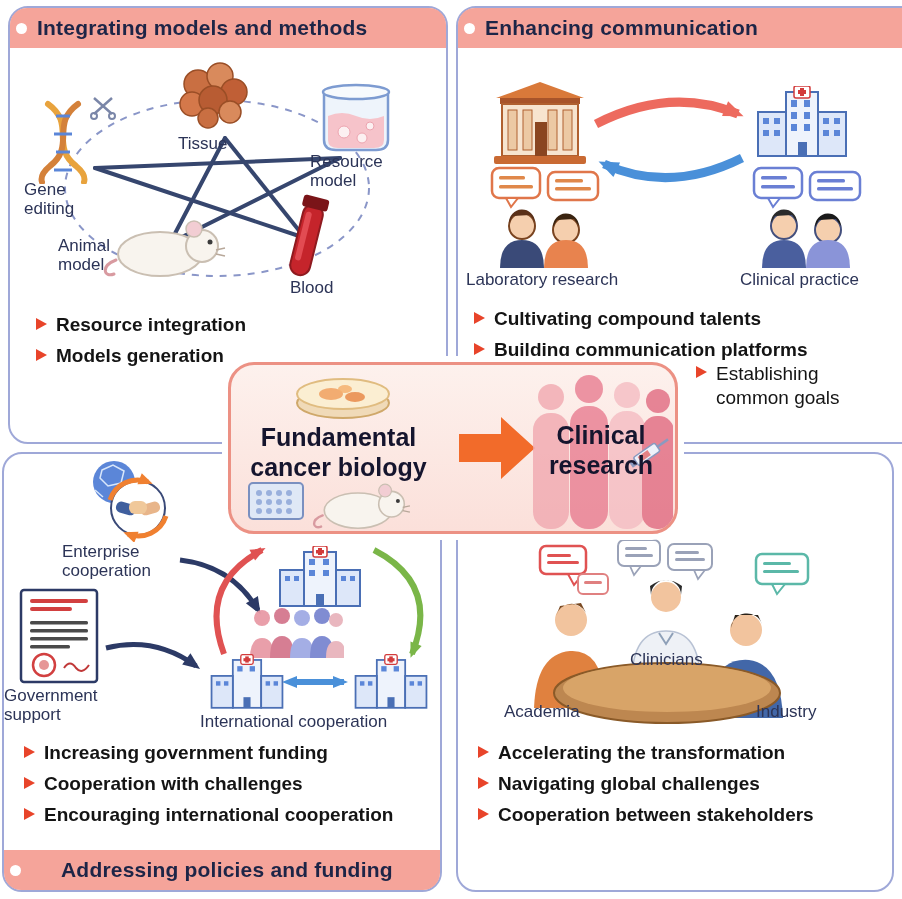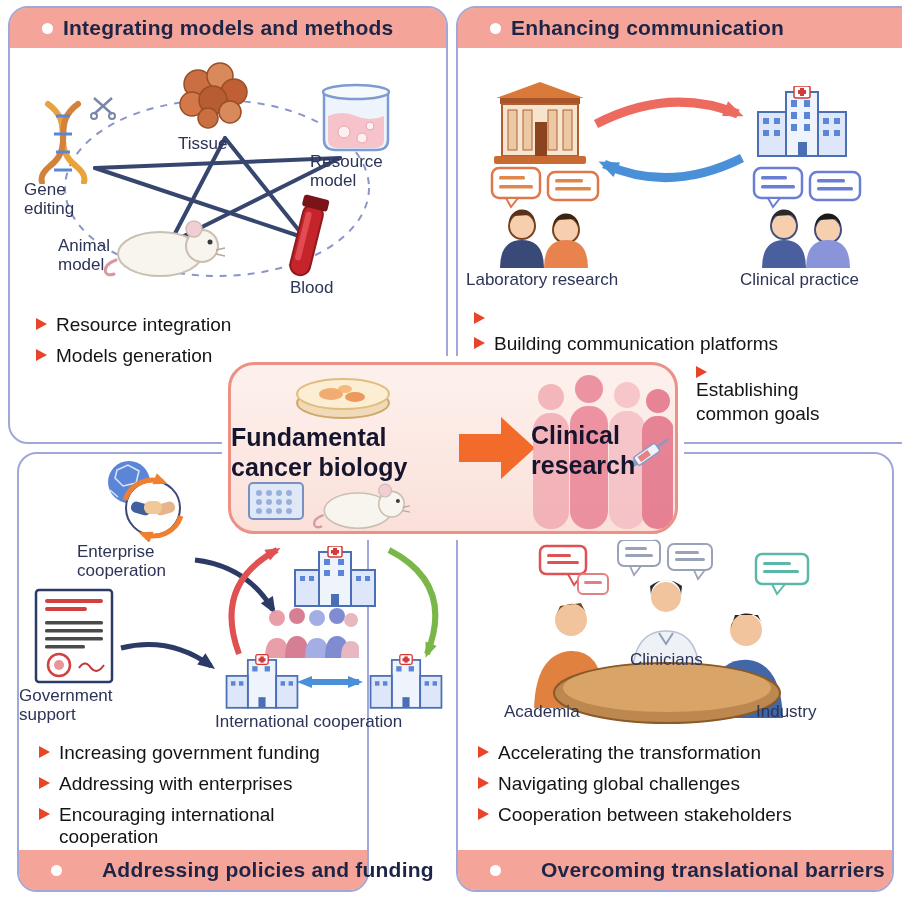--- a/index.html
+++ b/index.html
@@ -3,44 +3,44 @@
 <meta charset="utf-8">
 <style>
   * { margin:0; padding:0; box-sizing:border-box; }
   html,body { background:#fff; }
   body { font-family:"Liberation Sans", sans-serif; }
   .canvas { position:relative; width:902px; height:899px; background:#fff; overflow:hidden; }
 
   .panel { position:absolute; background:#fff; border:2px solid #9fa8d8; border-radius:20px; }
   .panel.tl { left:8px;   top:6px;   width:440px; height:438px; }
   .panel.tr { left:456px; top:6px;   width:494px; height:438px; }
-  .panel.bl { left:17px;   top:452px; width:352px; height:440px; }
+  .panel.bl { left:2px;   top:452px; width:440px; height:440px; }
   .panel.br { left:456px; top:452px; width:438px; height:440px; }
 
   .banner { position:absolute; left:0; right:0; height:40px; background:#f5a49a;
-            display:flex; align-items:center; gap:10px; padding:0 32px; z-index:4; }
+            display:flex; align-items:center; gap:10px; padding:0 6px; z-index:4; }
   .banner.top    { top:0; border-radius:17px 17px 0 0; }
   .banner.bottom { bottom:0; border-radius:0 0 17px 17px;gap:40px; }
   .dot { width:11px; height:11px; border-radius:50%; background:#fff; flex:0 0 auto; }
   .banner-title { font-size:21px; font-weight:bold; color:#1d2547; letter-spacing:.2px; white-space:nowrap; }
 
   .icon { position:absolute; line-height:0; }
   .node-label { position:absolute; font-size:17px; color:#2c3457; text-align:left; line-height:1.12; z-index:3; }
 
   .bullets { position:absolute; list-style:none; z-index:3; }
-  .bullets li { display:flex; align-items:flex-start; margin-bottom:9px; font-size:19px; line-height:22px; color:#141414; }
+  .bullets li { display:flex; align-items:flex-start; margin-bottom:9px; font-size:19px; line-height:22px; color:#141414;font-weight:bold; }
   .tri { width:0; height:0; border-top:6.5px solid transparent; border-bottom:6.5px solid transparent;
          border-left:11px solid #e8442a; margin:4px 9px 0 0; flex:0 0 auto; }
-  .bullet-solo { position:absolute; display:flex; align-items:flex-start; font-size:19px; line-height:24px; color:#141414; z-index:3;flex-direction:column; }
+  .bullet-solo { position:absolute; display:flex; align-items:flex-start; font-size:19px; line-height:24px; color:#141414; z-index:3; }
 
   .center-box { position:absolute; left:228px; top:362px; width:450px; height:172px; z-index:6;
                 border:3px solid #ec9184; border-radius:26px;
                 background:linear-gradient(180deg,#fdf1ed 0%,#fbe0da 100%);
                 box-shadow:0 0 0 6px #fff; overflow:hidden; }
-  .center-text { position:absolute; font-size:25px; font-weight:bold; color:#15152e; line-height:1.18; z-index:3; }
+  .center-text { position:absolute; font-size:25px; font-weight:bold; color:#15152e; text-align:center; line-height:1.18; z-index:3; }
 </style>
 </head>
 <body>
 
 <div class="canvas">
 
   <section class="panel tl">
     <header class="banner top">
       <span class="dot"></span>
       <span class="banner-title">Integrating models and methods</span>
@@ -212,20 +212,21 @@
       <path d="M63 61 a13 13 0 0 1 26 -1 l-5 -7 l-17 1 z" fill="#1a1a1a"></path>
       <path d="M54 102 q0 -28 22 -28 q22 0 22 28 z" fill="#8a94d8"></path>
     </svg>
 
     <div class="node-label" style="left:8px;top:262px;width:165px">Laboratory research</div>
     <div class="node-label" style="left:282px;top:262px;width:135px">Clinical practice</div>
 
     <ul class="bullets" style="left:16px;top:300px">
       <li>
           <span class="tri"></span>
+          <span>Cultivating compound talents</span>
         </li>
       <li>
           <span class="tri"></span>
           <span>Building communication platforms</span>
         </li>
     </ul>
     <div class="bullet-solo" style="left:238px;top:354px;width:165px">
       <span class="tri"></span>
       <span>Establishing common goals</span>
     </div>
@@ -368,21 +369,21 @@
 
     <div class="node-label" style="left:196px;top:258px;width:240px">International cooperation</div>
 
     <ul class="bullets" style="left:20px;top:288px">
       <li>
           <span class="tri"></span>
           <span>Increasing government funding</span>
         </li>
       <li>
           <span class="tri"></span>
-          <span>Addressing with enterprises</span>
+          <span>Cooperation with challenges</span>
         </li>
       <li>
           <span class="tri"></span>
           <span>Encouraging international cooperation</span>
         </li>
     </ul>
 
     <header class="banner bottom">
       <span class="dot"></span>
       <span class="banner-title">Addressing policies and funding</span>
@@ -450,24 +451,20 @@
       <li>
           <span class="tri"></span>
           <span>Navigating global challenges</span>
         </li>
       <li>
           <span class="tri"></span>
           <span>Cooperation between stakeholders</span>
         </li>
     </ul>
 
-    <header class="banner bottom">
-      <span class="dot"></span>
-      <span class="banner-title">Overcoming translational barriers</span>
-    </header>
   </section>
 
   <div class="center-box">
     <svg class="icon" style="left:62px;top:6px" width="100" height="50" viewBox="0 0 100 50">
       <ellipse cx="50" cy="32" rx="46" ry="15" fill="#f0dab8" stroke="#cfa86a" stroke-width="2"></ellipse>
       <ellipse cx="50" cy="23" rx="46" ry="15" fill="#fbeed2" stroke="#e0bc80" stroke-width="2"></ellipse>
       <ellipse cx="38" cy="23" rx="12" ry="6" fill="#f0a060" opacity="0.85"></ellipse>
       <ellipse cx="62" cy="26" rx="10" ry="5" fill="#e88a4a" opacity="0.85"></ellipse>
       <ellipse cx="52" cy="18" rx="7" ry="4" fill="#f4b070" opacity="0.85"></ellipse>
     </svg>

